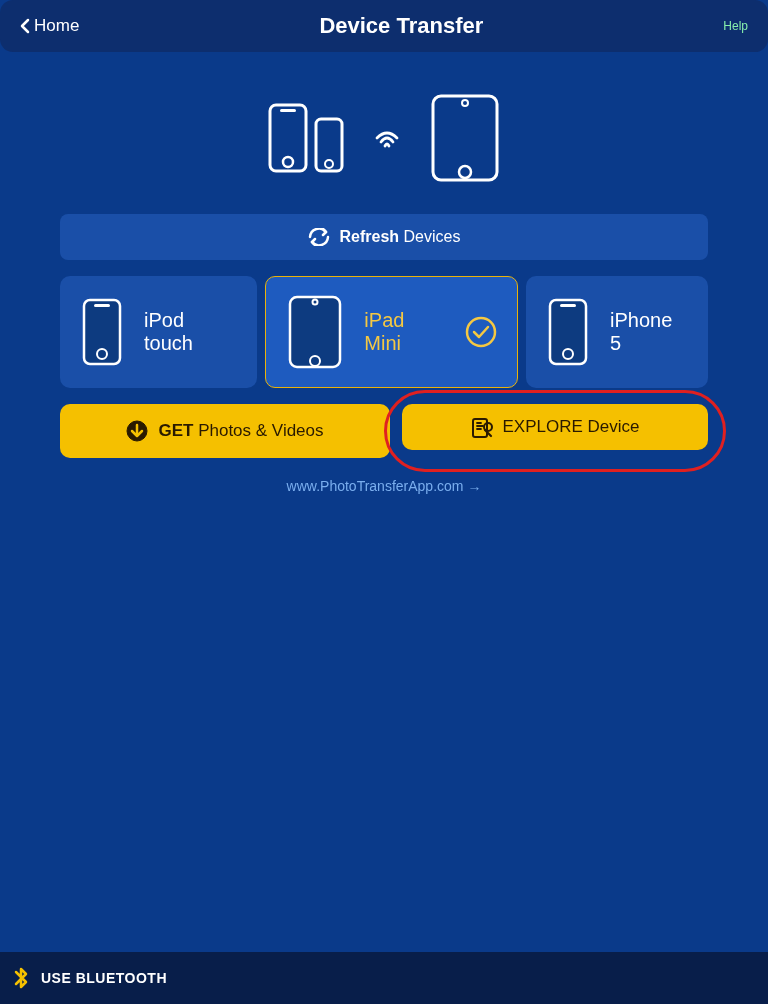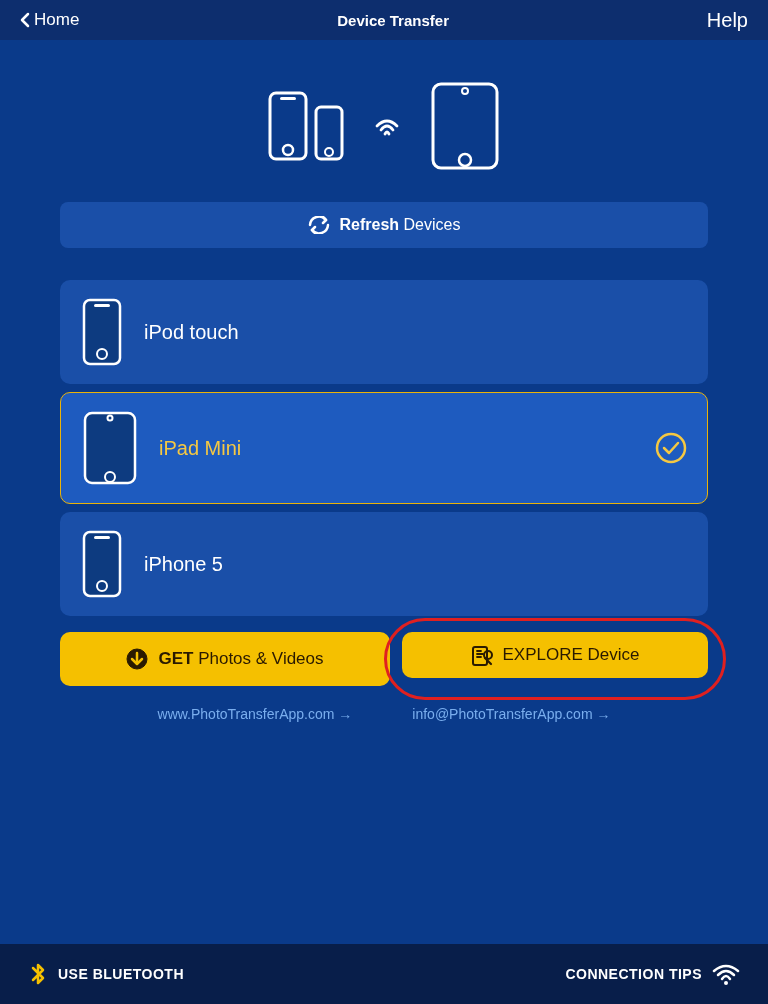--- a/index.html
+++ b/index.html
@@ -14,37 +14,38 @@
       position: relative;
     }
 
     
     .header {
       display: flex;
       align-items: center;
       justify-content: space-between;
       padding: 14px 20px;
       background: #0d2e6e;
-      height: 40px;
+      height: 52px;
+      border-radius: 13px;
     }
     .header-home {
       display: flex;
       align-items: center;
       gap: 4px;
       color: white;
       font-size: 17px;
     }
     .header-title {
-      font-size: 15px;
+      font-size: 22px;
       font-weight: 600;
       color: white;
     }
     .header-help {
-      font-size: 20px;
-      color: #ffffff;
+      font-size: 12px;
+      color: #86efac;
     }
 
     
     .main {
       padding: 0 60px;
       padding-top: 20px;
     }
 
     
     .hero {
@@ -64,21 +65,21 @@
     .devices-left {
       display: flex;
       align-items: flex-end;
       gap: 4px;
     }
 
     
     .action-row {
       display: flex;
       gap: 12px;
-      margin-bottom: 32px;
+      margin-bottom: 16px;
     }
 
     .action-btn {
       flex: 1;
       background: #1a4fa8;
       border: none;
       border-radius: 8px;
       padding: 14px 16px;
       color: white;
       font-size: 16px;
@@ -92,21 +93,21 @@
     .action-btn .btn-label-bold {
       font-weight: 700;
     }
     .action-btn .btn-label-normal {
       font-weight: 400;
     }
 
     
     .device-list {
       display: flex;
-      flex-direction: column;
+      flex-direction: row;
       gap: 8px;
       margin-bottom: 16px;
     }
 
     .device-item {
       background: #1a4fa8;
       border-radius: 10px;
       padding: 16px 20px;
       display: flex;
       align-items: center;
@@ -207,25 +208,25 @@
       font-size: 14px;
       text-decoration: none;
     }
 
     
     .bottom-bar {
       position: absolute;
       bottom: 0;
       left: 0;
       right: 0;
-      height: 60px;
+      height: 52px;
       background: #081e4a;
       display: flex;
       align-items: center;
-      padding: 0 28px;
+      padding: 0 11px;
     }
 
     .bottom-bar-left {
       display: flex;
       align-items: center;
       gap: 10px;
     }
 
     .bottom-bar-right {
       margin-left: auto;
@@ -364,34 +365,24 @@
         </svg>
         <span>
           <span class="bold">EXPLORE</span><span> Device</span>
         </span>
       </button>
     </div>
   </div>
 
   <div class="footer-links">
     <a class="footer-link">www.PhotoTransferApp.com →</a>
-    <a class="footer-link">info@PhotoTransferApp.com →</a>
   </div>
 
 </div>
 
 <div class="bottom-bar">
   <div class="bottom-bar-left">
     <svg width="20" height="28" viewBox="0 0 20 28" fill="none">
       <path d="M5 8 L15 18 L10 23 L10 5 L15 10 L5 20" stroke="#f5c000" stroke-width="2.5" fill="none" stroke-linecap="round" stroke-linejoin="round"></path>
     </svg>
     <span class="bottom-bar-label">USE BLUETOOTH</span>
   </div>
-  <div class="bottom-bar-right">
-    <span class="bottom-bar-label">CONNECTION TIPS</span>
-    <svg width="28" height="22" viewBox="0 0 28 22" fill="none">
-      <path d="M2 8 Q14 -2 26 8" stroke="white" stroke-width="2.5" fill="none" stroke-linecap="round"></path>
-      <path d="M6 12 Q14 4 22 12" stroke="white" stroke-width="2.5" fill="none" stroke-linecap="round"></path>
-      <path d="M10 16 Q14 10 18 16" stroke="white" stroke-width="2.5" fill="none" stroke-linecap="round"></path>
-      <circle cx="14" cy="20" r="2" fill="white"></circle>
-    </svg>
-  </div>
 </div>
 
 </body></html>

